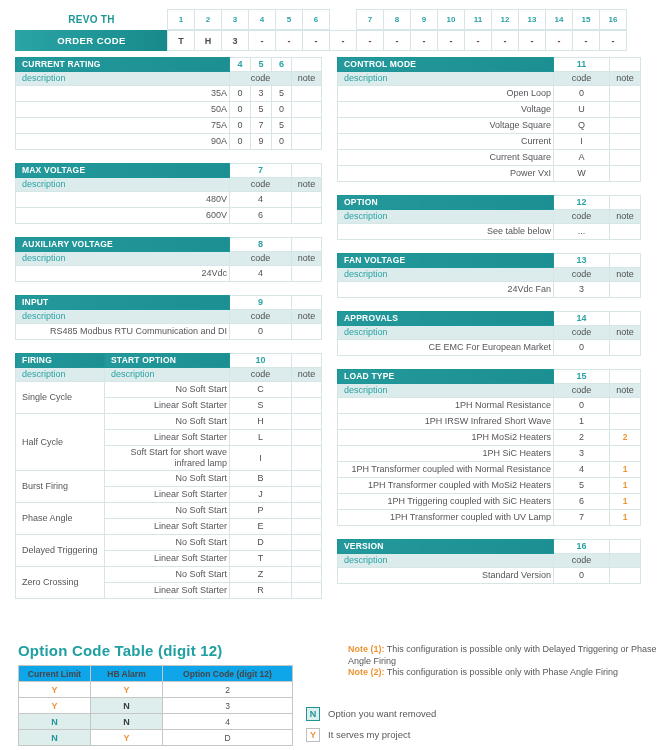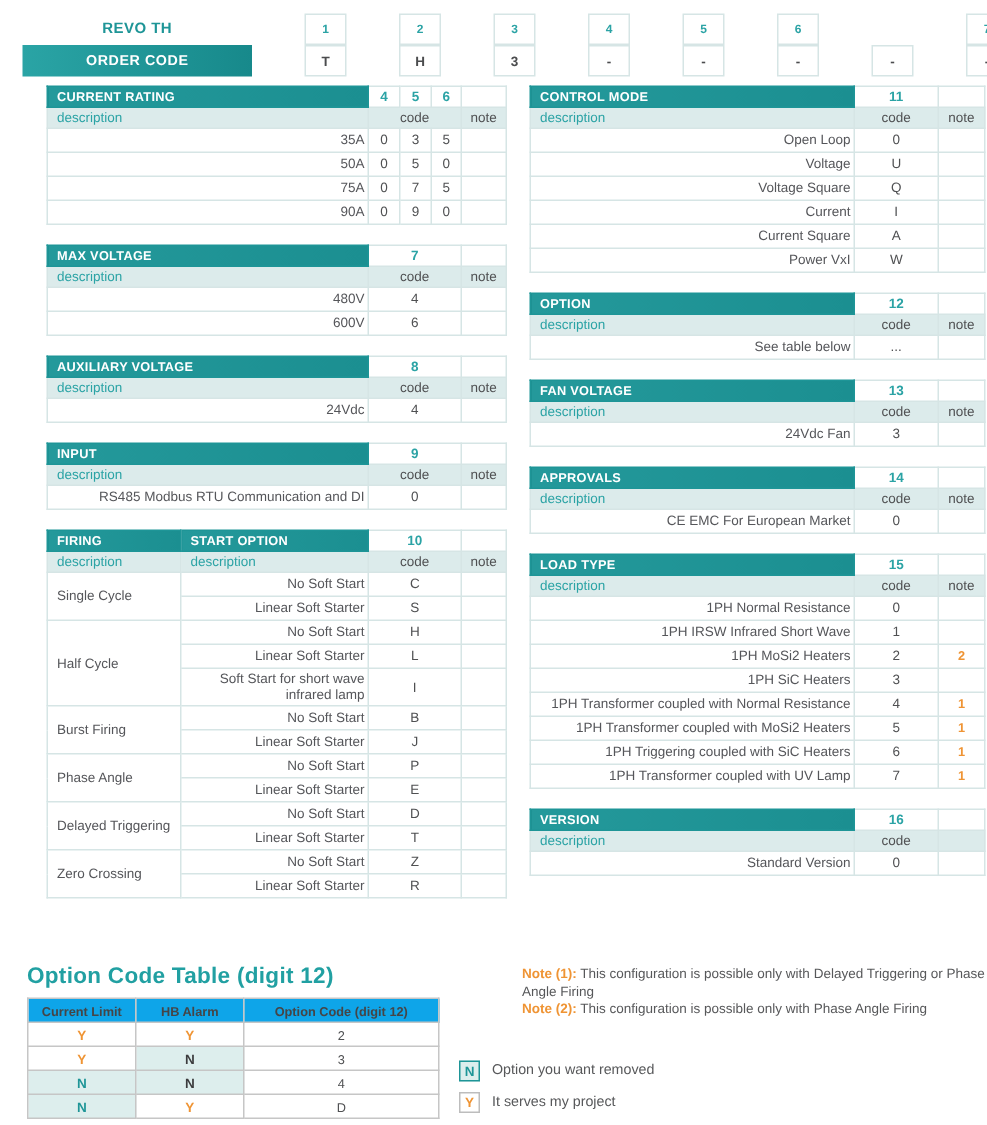--- a/index.html
+++ b/index.html
@@ -2,36 +2,36 @@
 <html><head>
 <meta charset="utf-8">
 <style>
   * { box-sizing: border-box; margin: 0; padding: 0; }
   html, body { width: 658px; height: 750px; overflow: hidden; background: #fff; }
   body { font-family: "Liberation Sans", sans-serif; color: #55565a; }
   .page { padding: 9px 14px 0 15px; }
 
   
   .order-strip { margin-bottom: 6px; }
-  .os-row { display: flex; height: 21px; gap: 36px; }
+  .os-row { display: flex; height: 21px; }
   .os-label { width: 153px; display: flex; align-items: center; justify-content: center; flex: none; }
   .os-label.product { color: #1e9597; font-weight: bold; font-size: 10px; letter-spacing: .3px; }
   .os-label.codebar { background: linear-gradient(90deg,#2aa4a5,#17898b); color: #fff; font-weight: bold; font-size: 9.5px; letter-spacing: .4px; }
   .os-cell { width: 28px; flex: none; display: flex; align-items: center; justify-content: center;
              border: 1px solid #d6e5e5; margin-left: -1px; background: #fff; }
   .os-cell.num { color: #2ba3a5; font-weight: bold; font-size: 8px; }
   .os-cell.val { color: #4b4c4e; font-weight: bold; font-size: 9px; }
   .os-cell.gap { border: none; background: transparent; }
 
   
   .cols { display: flex; gap: 15px; }
   .col-left  { width: 307px; flex: none; }
   .col-right { width: 304px; flex: none; }
 
-  table.spec { border-collapse: collapse; width: 100%; table-layout: fixed; margin-bottom: 13px; margin-left: 16px; }
+  table.spec { border-collapse: collapse; width: 100%; table-layout: fixed; margin-bottom: 13px; }
   .spec th, .spec td { border: 1px solid #d6e5e5; font-size: 9px; font-weight: normal;
                        height: 16px; line-height: 11px; padding: 1px 2px; color: #55565a; vertical-align: middle; }
   .spec th.bar { background: linear-gradient(90deg,#24999b,#1b8f91); border-color: #1e9597; color: #fff;
                  font-weight: bold; font-size: 8.5px; text-align: left; padding-left: 6px; height: 13px; letter-spacing: .2px; }
   .spec td.digit { color: #2ba3a5; font-weight: bold; text-align: center; font-size: 9px; height: 13px; }
   .spec td.blank { height: 13px; }
   .spec tr.subhead td { background: #dcebeb; height: 14px; }
   .spec td.desclabel { color: #2ba3a5; text-align: left; padding-left: 6px; }
   .spec td.colhdr { text-align: center; color: #4f5052; }
   .spec td.desc { text-align: right; padding-left: 6px; background: #fff; }

